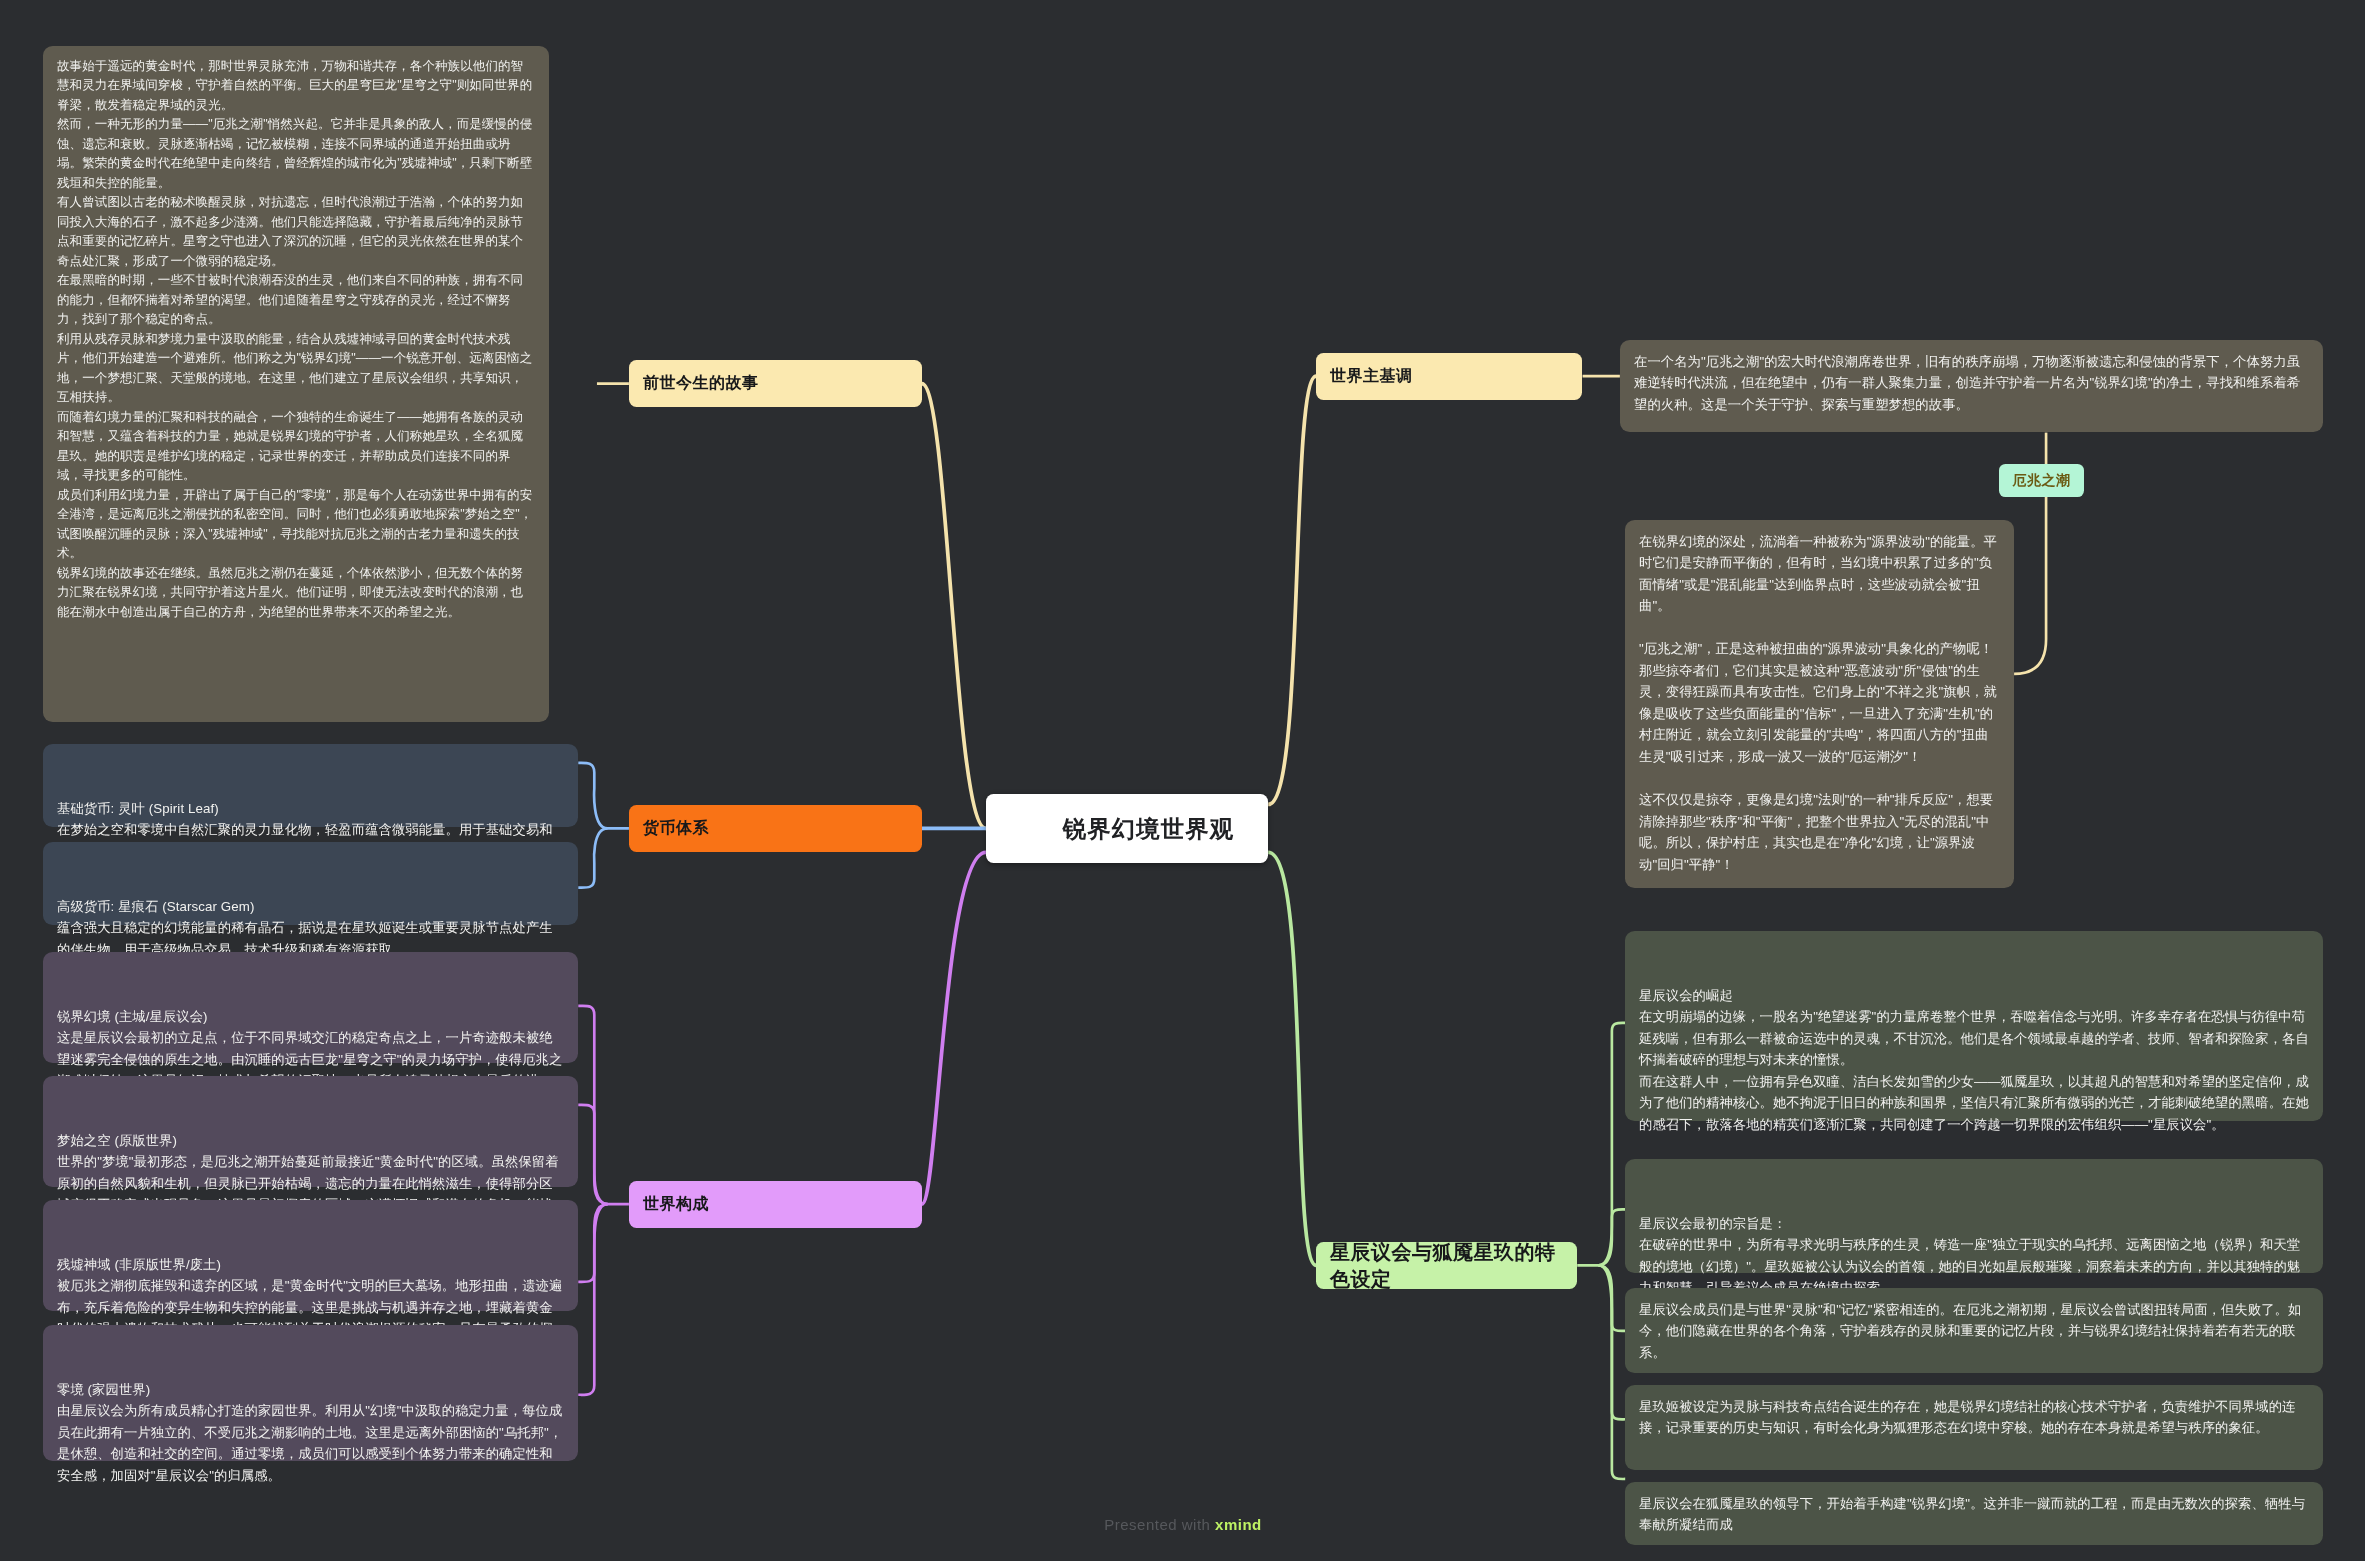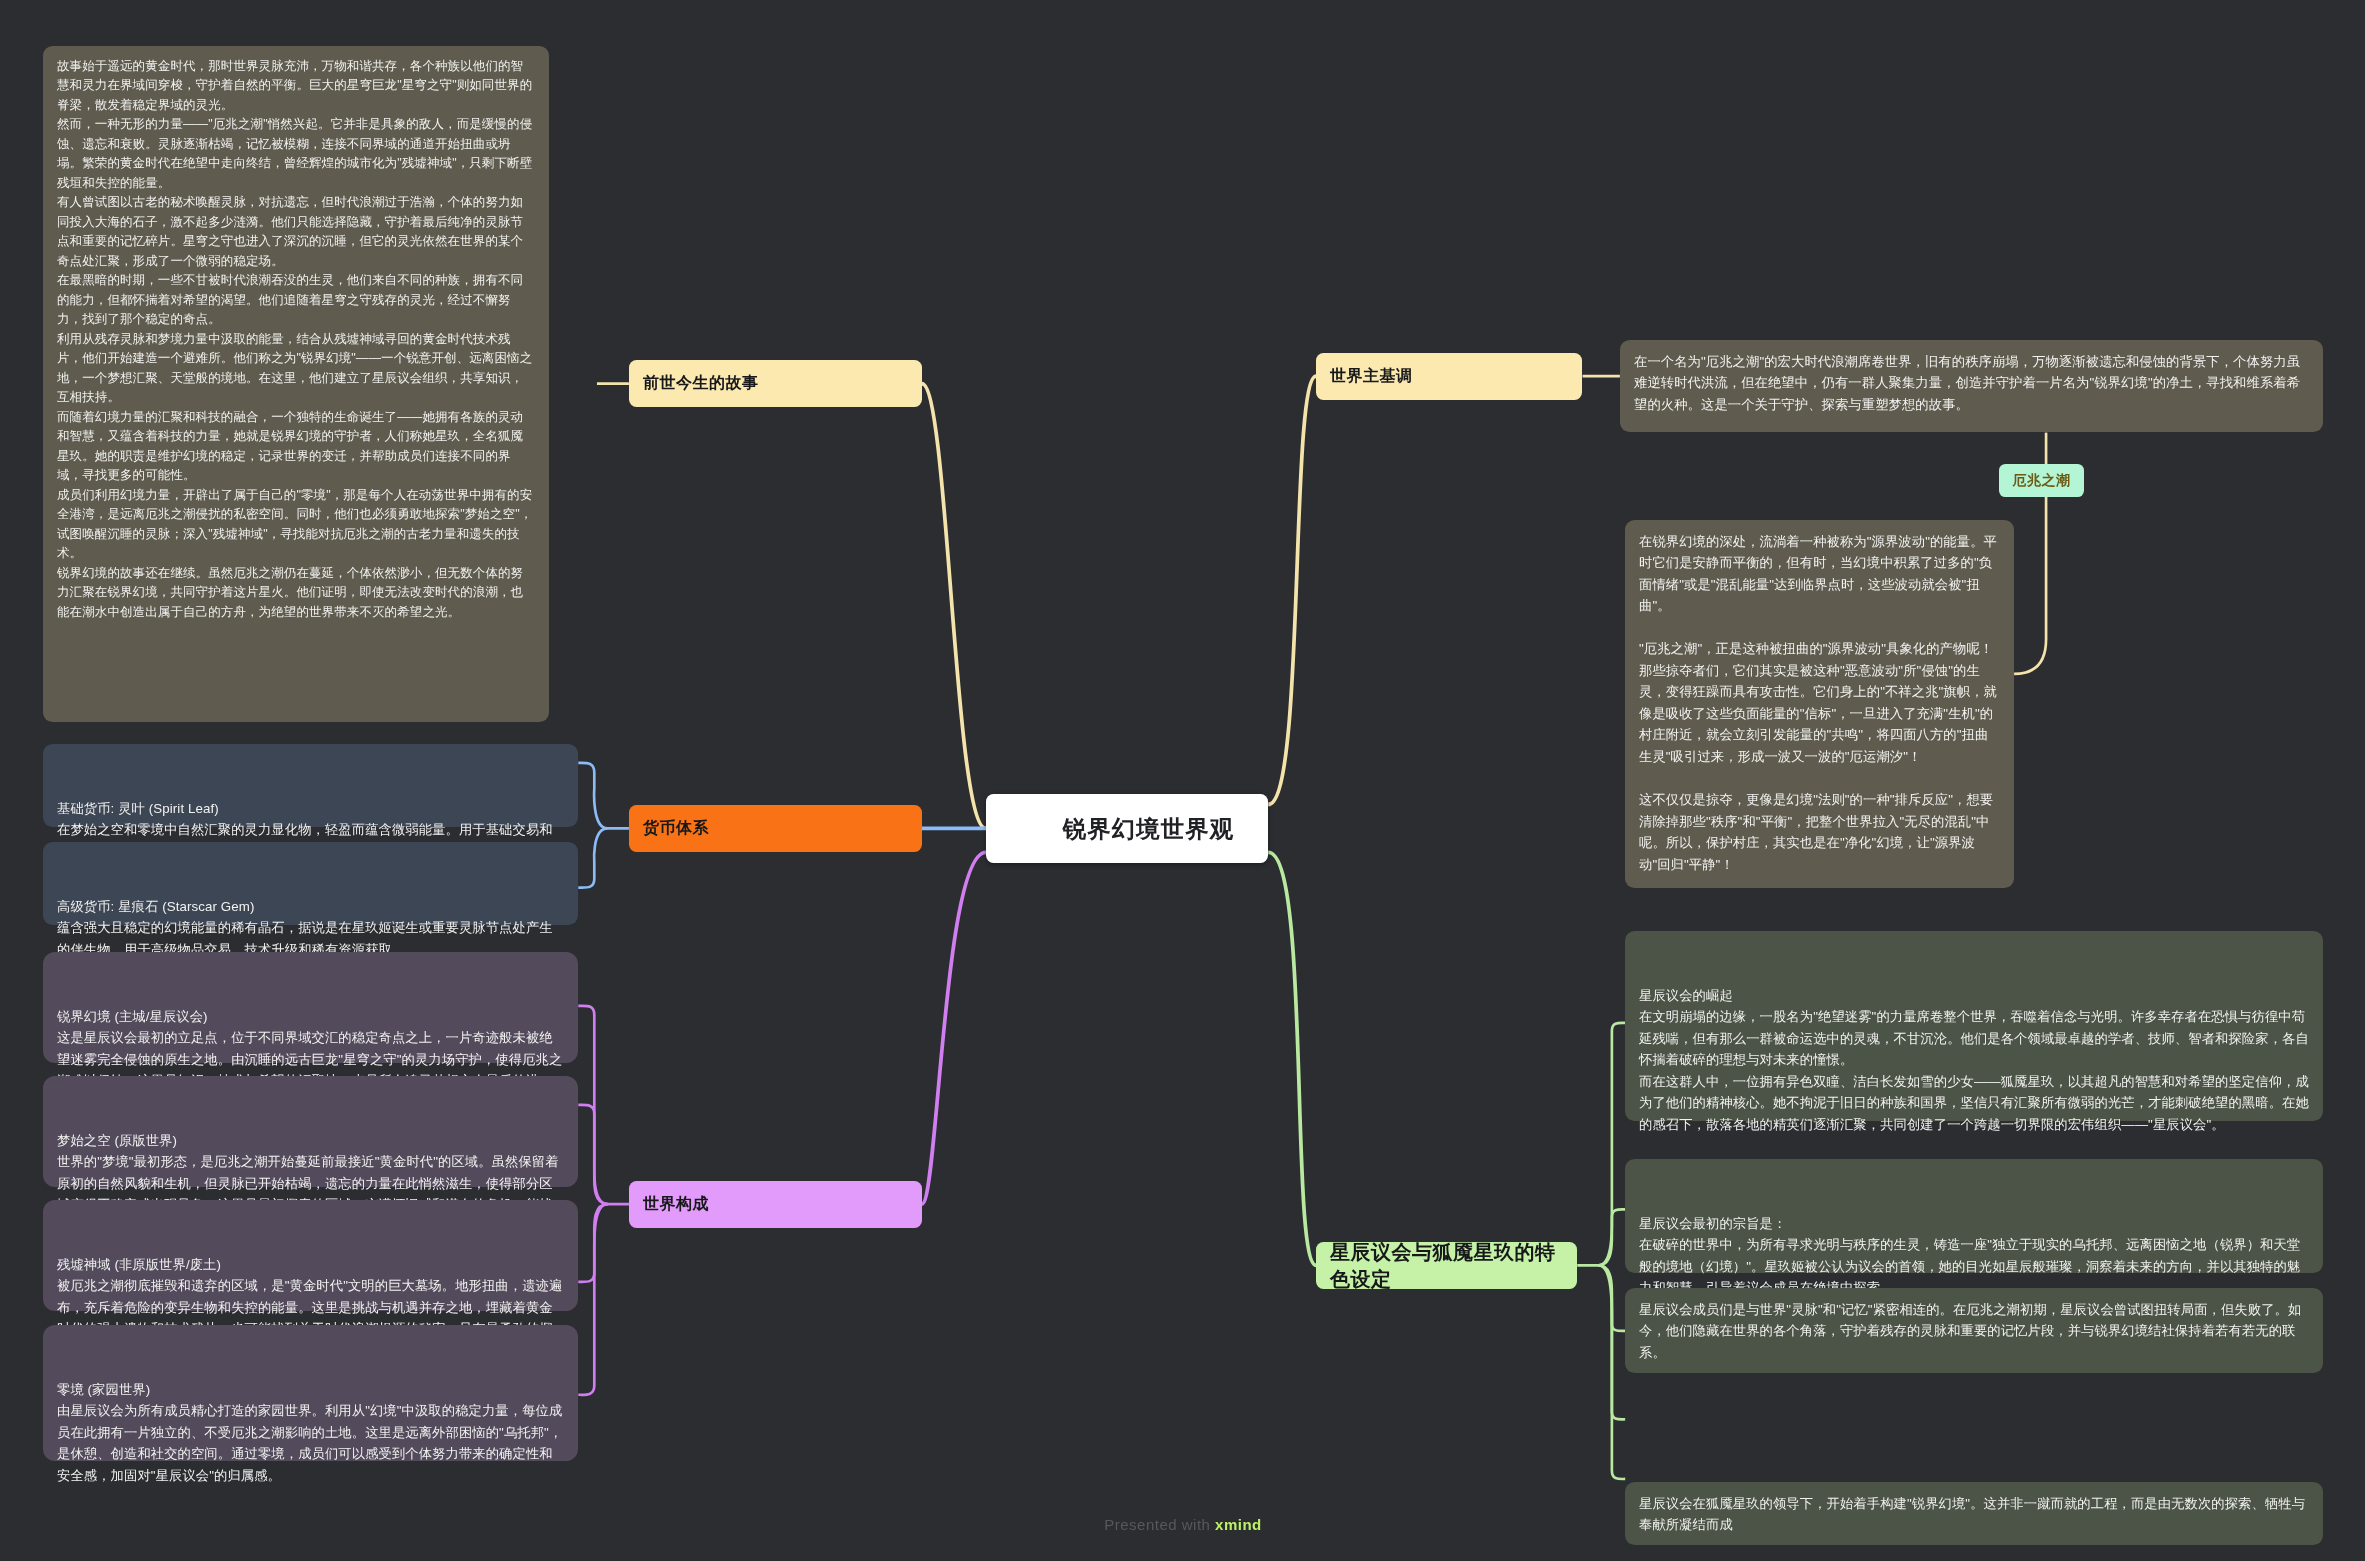--- a/index.html
+++ b/index.html
@@ -22,21 +22,21 @@
     box-sizing:border-box;
     color:#f2f2f0;
     font-size:13.3px;
     line-height:1.62;
     letter-spacing:0.1px;
     white-space:pre-wrap;
   }
   .card .ttl{display:block;}
   .card-yellow{background:#5f5b4f;}
   .card-blue{background:#3c4654;}
-  .card-purple{background:#534a5c;border-radius:12px;}
+  .card-purple{background:#534a5c;}
   .card-green{background:#4c5447;}
 
   
   .pill{
     border-radius:7.5px;
     display:flex;align-items:center;
     padding:9px 14px;
     box-sizing:border-box;
     font-size:16px;
     font-weight:700;
@@ -179,20 +179,21 @@
 而在这群人中，一位拥有异色双瞳、洁白长发如雪的少女——狐魇星玖，以其超凡的智慧和对希望的坚定信仰，成为了他们的精神核心。她不拘泥于旧日的种族和国界，坚信只有汇聚所有微弱的光芒，才能刺破绝望的黑暗。在她的感召下，散落各地的精英们逐渐汇聚，共同创建了一个跨越一切界限的宏伟组织——"星辰议会"。</span>
   </div>
 
   <div class="node card card-green" style="left:1625px;top:1159px;width:698px;height:114px;">
     <span class="ttl">星辰议会最初的宗旨是：
 </span><span>在破碎的世界中，为所有寻求光明与秩序的生灵，铸造一座"独立于现实的乌托邦、远离困恼之地（锐界）和天堂般的境地（幻境）"。星玖姬被公认为议会的首领，她的目光如星辰般璀璨，洞察着未来的方向，并以其独特的魅力和智慧，引导着议会成员在绝境中探索。</span>
   </div>
 
   <div class="node card card-green" style="left:1625px;top:1288px;width:698px;height:85px;">星辰议会成员们是与世界"灵脉"和"记忆"紧密相连的。在厄兆之潮初期，星辰议会曾试图扭转局面，但失败了。如今，他们隐藏在世界的各个角落，守护着残存的灵脉和重要的记忆片段，并与锐界幻境结社保持着若有若无的联系。</div>
 
+  <div class="node card card-green" style="left:1625px;top:1385px;width:698px;height:85px;">星玖姬被设定为灵脉与科技奇点结合诞生的存在，她是锐界幻境结社的核心技术守护者，负责维护不同界域的连接，记录重要的历史与知识，有时会化身为狐狸形态在幻境中穿梭。她的存在本身就是希望与秩序的象征。</div>
 
   <div class="node card card-green" style="left:1625px;top:1482px;width:698px;height:63px;">星辰议会在狐魇星玖的领导下，开始着手构建"锐界幻境"。这并非一蹴而就的工程，而是由无数次的探索、牺牲与奉献所凝结而成</div>
 
   <div class="footer" style="top:1516px;">
     <span>Presented with </span><b>xmind</b>
   </div>
 
 </div>
 
 

